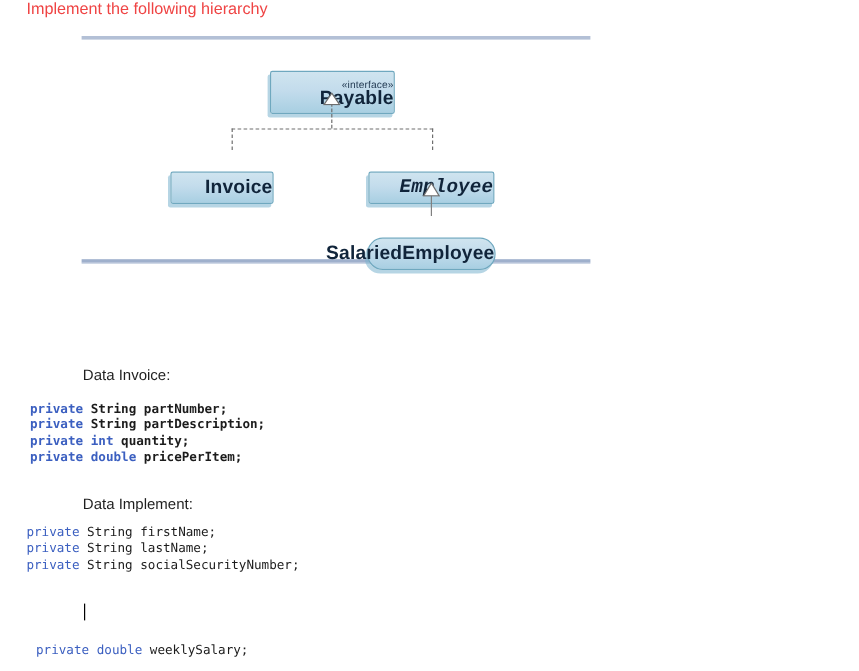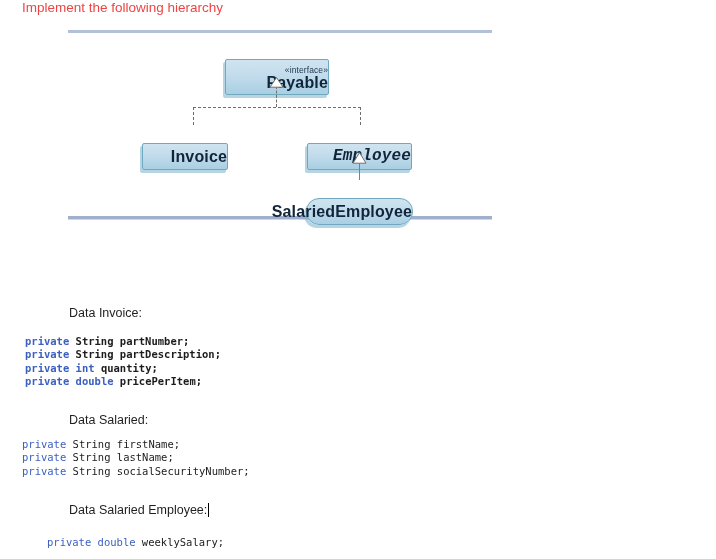--- a/index.html
+++ b/index.html
@@ -131,21 +131,21 @@
     font-family: "DejaVu Sans Mono", monospace;
     font-size: 10.5px;
     line-height: 13.3px;
     color: #1c1c1c;
     white-space: pre;
   }
   .kw { color: #3b5fc0; }
 
   #code-invoice   { left: 25px; top: 335px; font-weight: bold; }
   #code-employee  { left: 22px; top: 438px; }
-  #code-salaried  { left: 30px; top: 536px; margin-left: 17px; }
+  #code-salaried  { left: 30px; top: 536px; }
 
   #label-invoice  { top: 305px; }
   #label-employee { top: 412px; }
   #label-salaried { top: 502px; }
 </style>
 </head>
 <body>
 
 <div class="page-title">Implement the following hierarchy</div>
 
@@ -191,21 +191,21 @@
 
 </div>
 
 <div class="section-label" id="label-invoice">Data Invoice:</div>
 
 <div class="code-block" id="code-invoice"><span class="kw">private</span> String partNumber;
 <span class="kw">private</span> String partDescription;
 <span class="kw">private</span> <span class="kw">int</span> quantity;
 <span class="kw">private</span> <span class="kw">double</span> pricePerItem;</div>
 
-<div class="section-label" id="label-employee">Data Salaried:</div>
+<div class="section-label" id="label-employee">Data Implement:</div>
 
 <div class="code-block" id="code-employee"><span class="kw">private</span> String firstName;
 <span class="kw">private</span> String lastName;
 <span class="kw">private</span> String socialSecurityNumber;</div>
 
-<div class="section-label" id="label-salaried"><span>Data Salaried Employee:</span><span class="caret"></span></div>
+<div class="section-label" id="label-salaried"><span class="caret"></span></div>
 
 <div class="code-block" id="code-salaried"><span class="kw">private</span> <span class="kw">double</span> weeklySalary;</div>
 
 </body></html>

